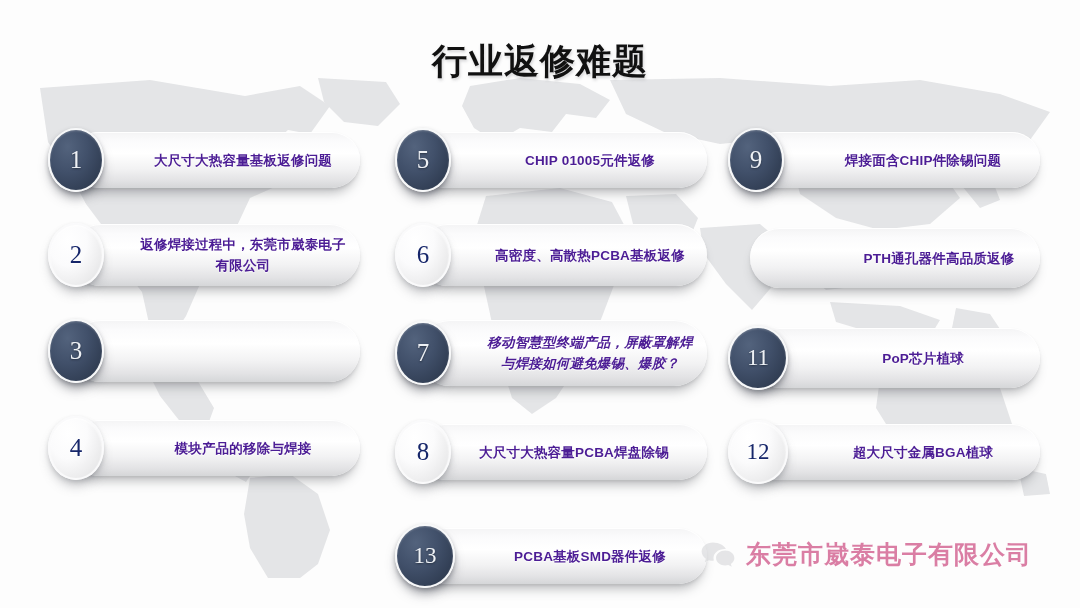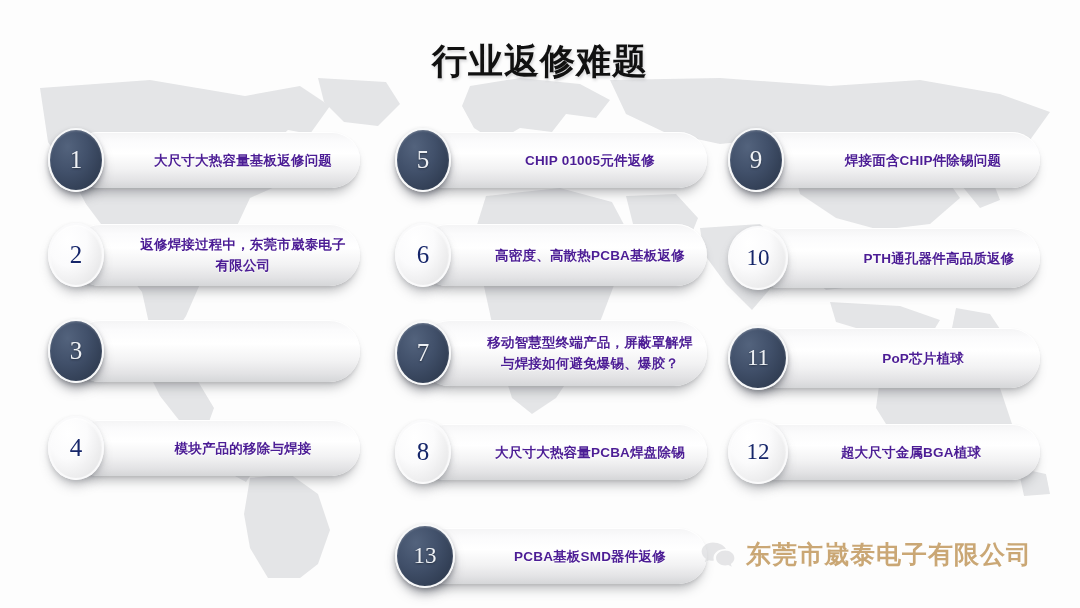--- a/index.html
+++ b/index.html
@@ -132,21 +132,21 @@
     left: 700px;
     top: 538px;
     display: flex;
     align-items: center;
     gap: 10px;
     opacity: 0.55;
   }
   #watermark .wm-text {
     font-size: 25px;
     font-weight: bold;
-    color: #a16207;
+    color: #be185d;
     letter-spacing: 1px;
     text-shadow: 0 1px 1px rgba(255,255,255,0.9);
   }
   .wechat-icon { width: 36px; height: 30px; display: block; }
   .wechat-icon path, .wechat-icon ellipse, .wechat-icon circle { fill: #d2d3d6; }
 </style>
 </head>
 <body>
 
 <div id="stage">
@@ -222,51 +222,50 @@
         <div class="pill-text" style="left: 92px; width: 206px;">CHIP 01005元件返修</div>
         <div class="badge dark">5</div>
       </div>
       <div class="item" style="left: 395px; top: 224px; width: 312px; height: 62px;">
         <div class="pill" style="width: 290px;"></div>
         <div class="pill-text" style="left: 92px; width: 206px;">高密度、高散热PCBA基板返修</div>
         <div class="badge light">6</div>
       </div>
       <div class="item" style="left: 395px; top: 320px; width: 312px; height: 66px;">
         <div class="pill" style="width: 290px;"></div>
-        <div class="pill-text" style="left: 92px; width: 206px;">移动智慧型终端产品，屏蔽罩解焊与焊接如何避免爆锡、爆胶？</div>
+        <div class="pill-text" style="left: 92px; width: 206px; font-style: italic;">移动智慧型终端产品，屏蔽罩解焊与焊接如何避免爆锡、爆胶？</div>
         <div class="badge dark">7</div>
       </div>
       <div class="item" style="left: 395px; top: 424px; width: 312px; height: 56px;">
         <div class="pill" style="width: 290px;"></div>
-        <div class="pill-text" style="left: 92px; width: 206px;">大尺寸大热容量PCBA焊盘除锡</div>
+        <div class="pill-text" style="left: 76px; width: 206px;">大尺寸大热容量PCBA焊盘除锡</div>
         <div class="badge light">8</div>
       </div>
       <div class="item" style="left: 395px; top: 528px; width: 312px; height: 56px;">
         <div class="pill" style="width: 290px;"></div>
         <div class="pill-text" style="left: 92px; width: 206px;">PCBA基板SMD器件返修</div>
         <div class="badge dark" style="font-size: 23px; width: 56px;">13</div>
       </div>
       <div class="item" style="left: 728px; top: 132px; width: 312px; height: 56px;">
         <div class="pill" style="width: 290px;"></div>
         <div class="pill-text" style="left: 92px; width: 206px;">焊接面含CHIP件除锡问题</div>
         <div class="badge dark">9</div>
       </div>
       <div class="item" style="left: 728px; top: 228px; width: 312px; height: 60px;">
         <div class="pill" style="width: 290px;"></div>
         <div class="pill-text" style="left: 108px; width: 206px;">PTH通孔器件高品质返修</div>
-        <div class="badge light" style="font-size: 23px; width: 56px;">10</div>
       </div>
       <div class="item" style="left: 728px; top: 328px; width: 312px; height: 60px;">
         <div class="pill" style="width: 290px;"></div>
         <div class="pill-text" style="left: 92px; width: 206px;">PoP芯片植球</div>
         <div class="badge dark" style="font-size: 23px; width: 56px;">11</div>
       </div>
       <div class="item" style="left: 728px; top: 424px; width: 312px; height: 56px;">
         <div class="pill" style="width: 290px;"></div>
-        <div class="pill-text" style="left: 80px; width: 206px; text-align: right;">超大尺寸金属BGA植球</div>
+        <div class="pill-text" style="left: 92px; width: 206px; text-align: right;">超大尺寸金属BGA植球</div>
         <div class="badge light" style="font-size: 23px; width: 56px;">12</div>
       </div>
     </div>
 
   <div id="watermark">
     <span>
       <svg class="wechat-icon" viewBox="0 0 40 32" aria-hidden="true">
         <path d="M14.2 2C7.3 2 1.8 6.6 1.8 12.2c0 3.2 1.8 6.1 4.7 8L5.3 24l4.6-2.3c1.4.4 2.9.6 4.3.6
                  .5 0 .9 0 1.3-.1-.3-.9-.5-1.8-.5-2.8 0-5.6 5.5-10.1 12.3-10.1.5 0 .9 0 1.4.1
                  C27.4 5.5 21.4 2 14.2 2z"></path>

